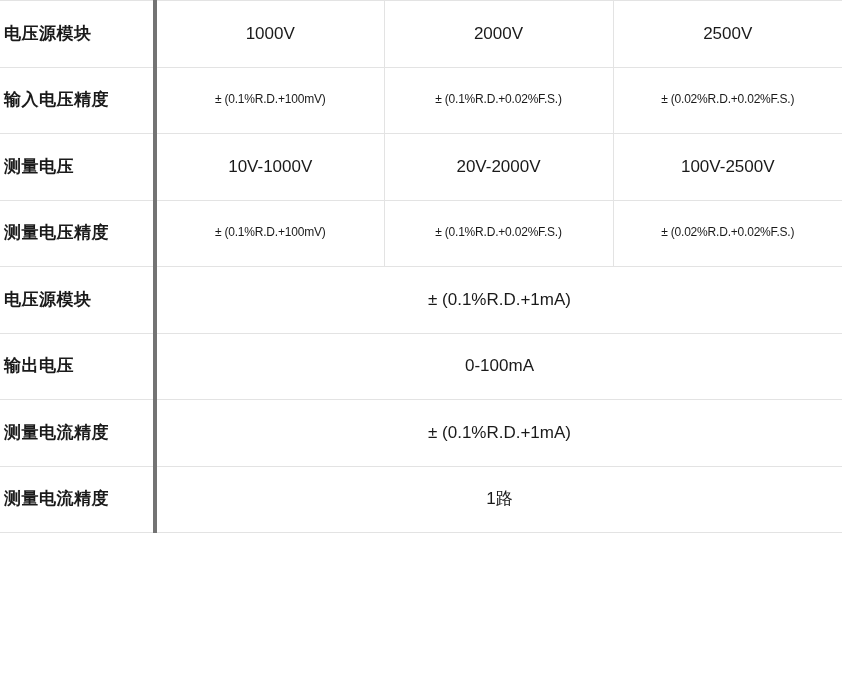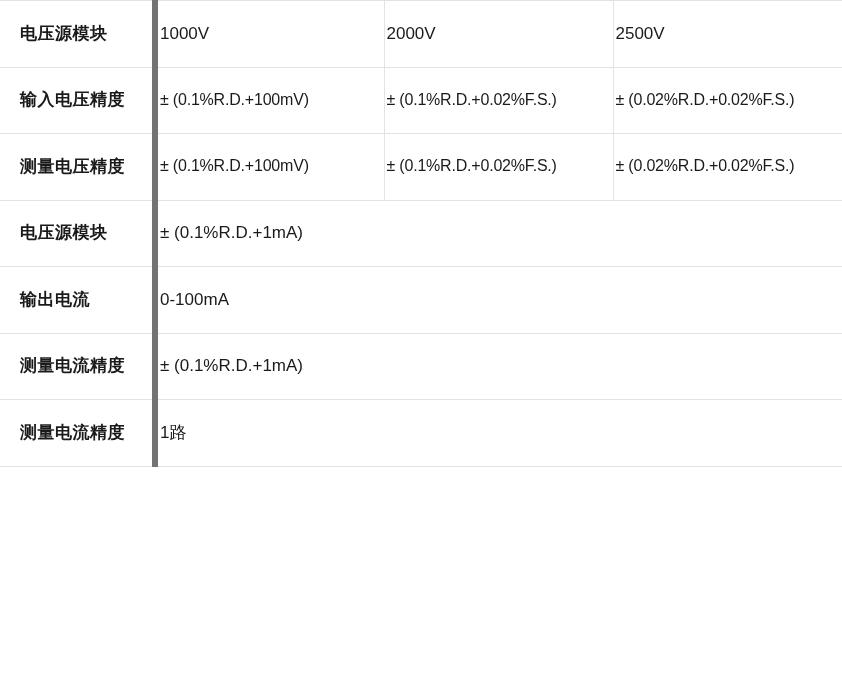--- a/index.html
+++ b/index.html
@@ -24,49 +24,49 @@
     border-collapse: collapse;
     table-layout: fixed;
   }
   table.spec-table tr {
     height: 66.5px;
   }
   table.spec-table td {
     border-top: 1px solid #e3e3e3;
     border-bottom: 1px solid #e3e3e3;
     font-size: 17px;
-    text-align: left;
+    text-align: center;
     vertical-align: middle;
     padding: 0 2px;
     box-sizing: border-box;
     background: #ffffff;
     line-height: 1.3;
     white-space: nowrap;
     overflow: hidden;
   }
   table.spec-table td.label-cell {
     width: 155px;
     font-weight: bold;
     text-align: left;
-    padding-left: 20px;
-    border-right: 6px solid #737373;
+    padding-left: 4px;
+    border-right: 4px solid #737373;
     font-size: 17px;
     letter-spacing: 0.5px;
   }
   table.spec-table td.value-cell {
     width: 229px;
     border-right: 1px solid #e3e3e3;
     font-weight: normal;
   }
   table.spec-table td.value-cell.last {
     border-right: none;
     margin-top: 20px;
   }
   table.spec-table td.value-cell.tight {
-    font-size: 16px;
+    font-size: 12px;
     letter-spacing: -0.2px;
   }
   table.spec-table td.span-cell {
     border-right: none;
     font-weight: normal;
   }
   table.spec-table tr.first-row td {
     border-top: 1px solid #e3e3e3;
   }
 </style>
@@ -82,31 +82,37 @@
           <td class="value-cell">2000V</td>
           <td class="value-cell last">2500V</td>
         </tr>
         <tr>
           <td class="label-cell">输入电压精度</td>
           <td class="value-cell tight">± (0.1%R.D.+100mV)</td>
           <td class="value-cell tight">± (0.1%R.D.+0.02%F.S.)</td>
           <td class="value-cell tight last">± (0.02%R.D.+0.02%F.S.)</td>
         </tr>
         <tr>
+          <td class="label-cell">测量电压</td>
+          <td class="value-cell">10V-1000V</td>
+          <td class="value-cell">20V-2000V</td>
+          <td class="value-cell last">100V-2500V</td>
+        </tr>
+        <tr>
           <td class="label-cell">测量电压精度</td>
           <td class="value-cell tight">± (0.1%R.D.+100mV)</td>
           <td class="value-cell tight">± (0.1%R.D.+0.02%F.S.)</td>
           <td class="value-cell tight last">± (0.02%R.D.+0.02%F.S.)</td>
         </tr>
         <tr>
           <td class="label-cell">电压源模块</td>
           <td class="span-cell" colspan="3">± (0.1%R.D.+1mA)</td>
         </tr>
         <tr>
-          <td class="label-cell">输出电流</td>
+          <td class="label-cell">输出电压</td>
           <td class="span-cell" colspan="3">0-100mA</td>
         </tr>
         <tr>
           <td class="label-cell">测量电流精度</td>
           <td class="span-cell" colspan="3">± (0.1%R.D.+1mA)</td>
         </tr>
         <tr>
           <td class="label-cell">测量电流精度</td>
           <td class="span-cell" colspan="3">1路</td>
         </tr>

